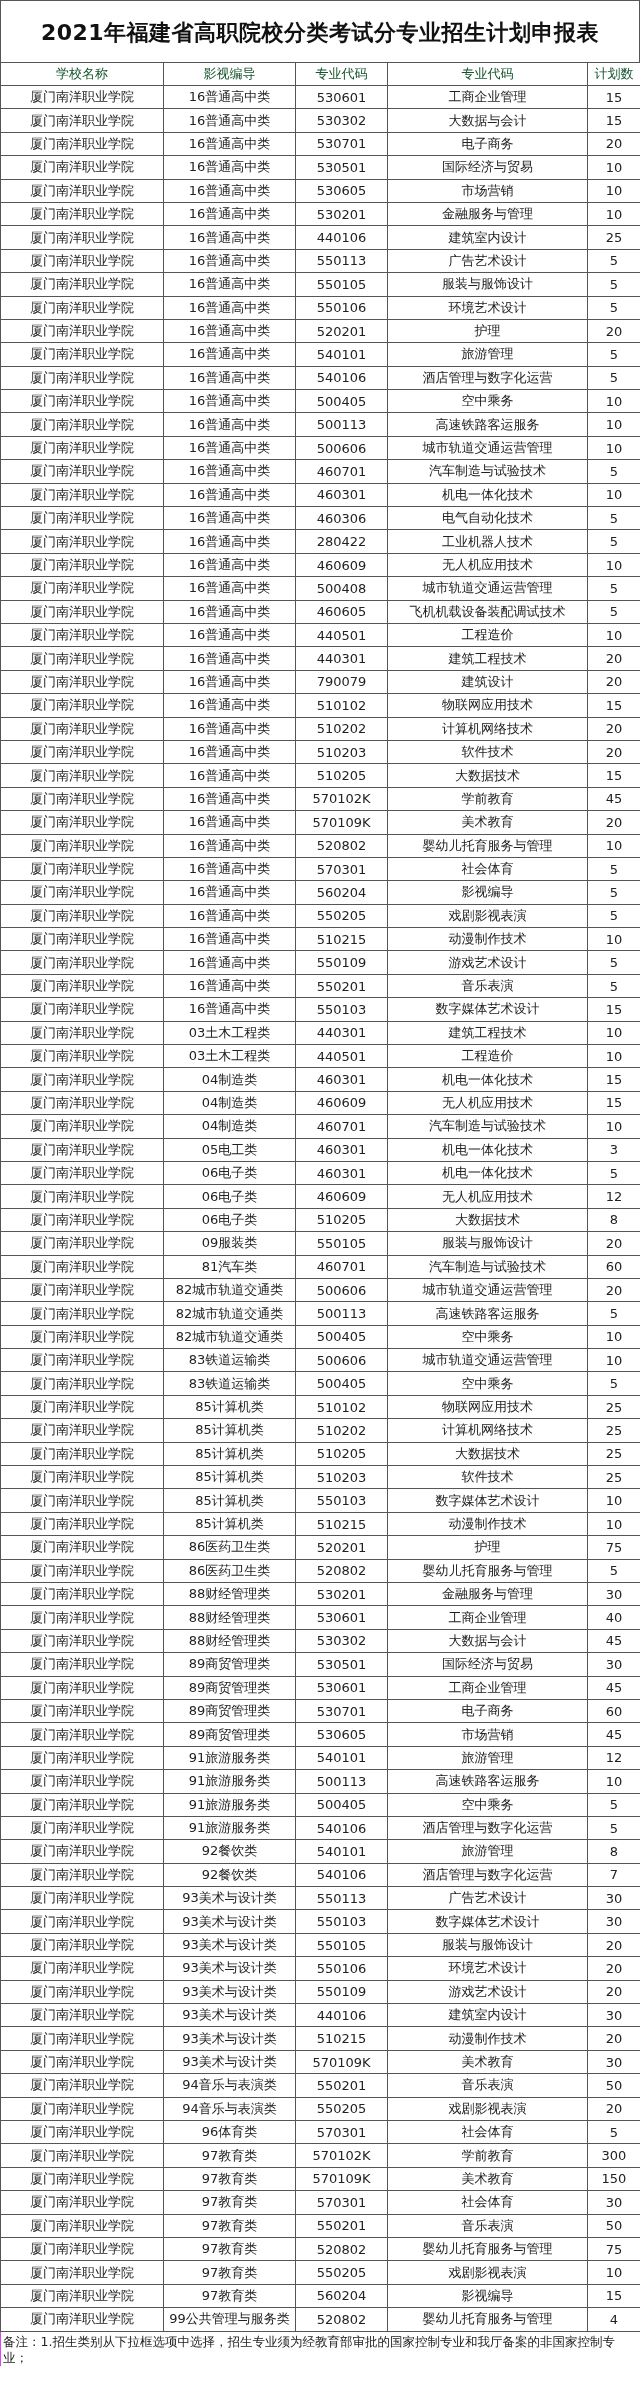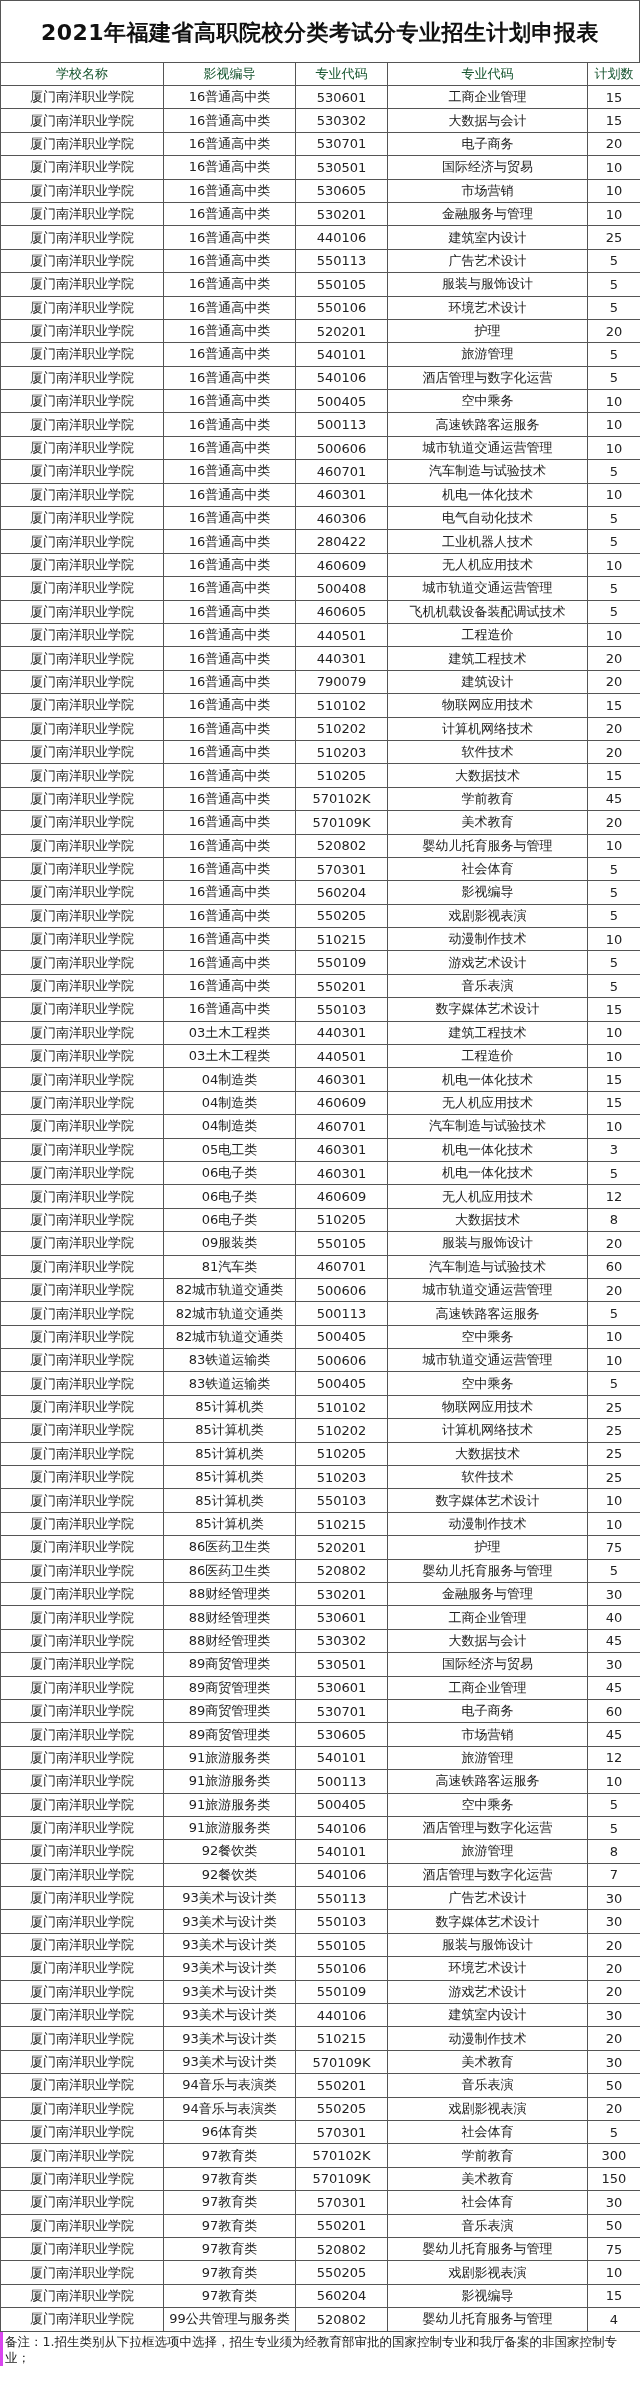--- a/index.html
+++ b/index.html
@@ -3,21 +3,21 @@
 <meta charset="utf-8">
 <style>
   html, body { margin: 0; padding: 0; background: #fff; }
   body { width: 640px; font-family: "DejaVu Sans", sans-serif; color: #222; }
   .sheet { width: 640px; position: relative; }
   .title { height: 62px; line-height: 64px; text-align: center; font-size: 22px; font-weight: bold; color: #111; border-left: 1px solid #555; border-right: 1px solid #555; border-top: 1px solid #555; box-sizing: border-box; letter-spacing: 0.5px; }
   table { border-collapse: collapse; width: 640px; table-layout: fixed; }
   col.c1 { width: 163px; } col.c2 { width: 132px; } col.c3 { width: 92px; } col.c4 { width: 200px; } col.c5 { width: 53px; }
   th, td { border: 1px solid #555; text-align: center; font-size: 13px; height: 22.4px; padding: 0; white-space: nowrap; overflow: hidden; font-weight: normal; }
   th { height: 22px; color: #14532d; }
-  .note { font-size: 12.5px; line-height: 16px; padding: 2px 2px 0 2px; color: #222; border-left: 3px solid #d946ef; }
+  .note { font-size: 12.5px; line-height: 16px; padding: 2px 2px 0 2px; color: #222; border-left: 1px solid #d946ef; }
 </style>
 </head>
 <body>
 
 <div class="sheet">
   <div class="title">2021年福建省高职院校分类考试分专业招生计划申报表</div>
   <table>
     <colgroup>
         <col class="c1">
         <col class="c2">

